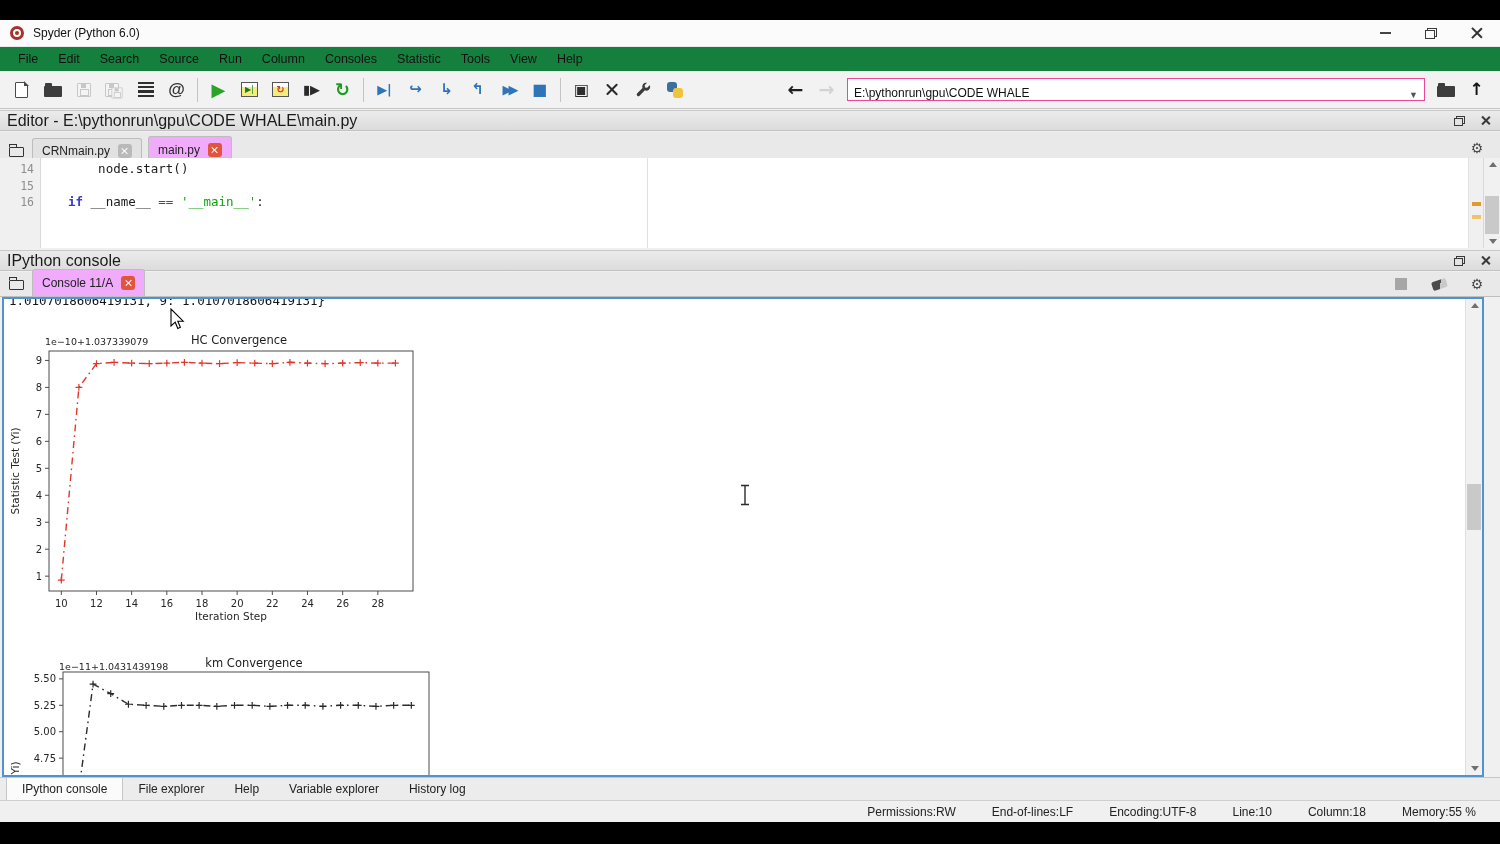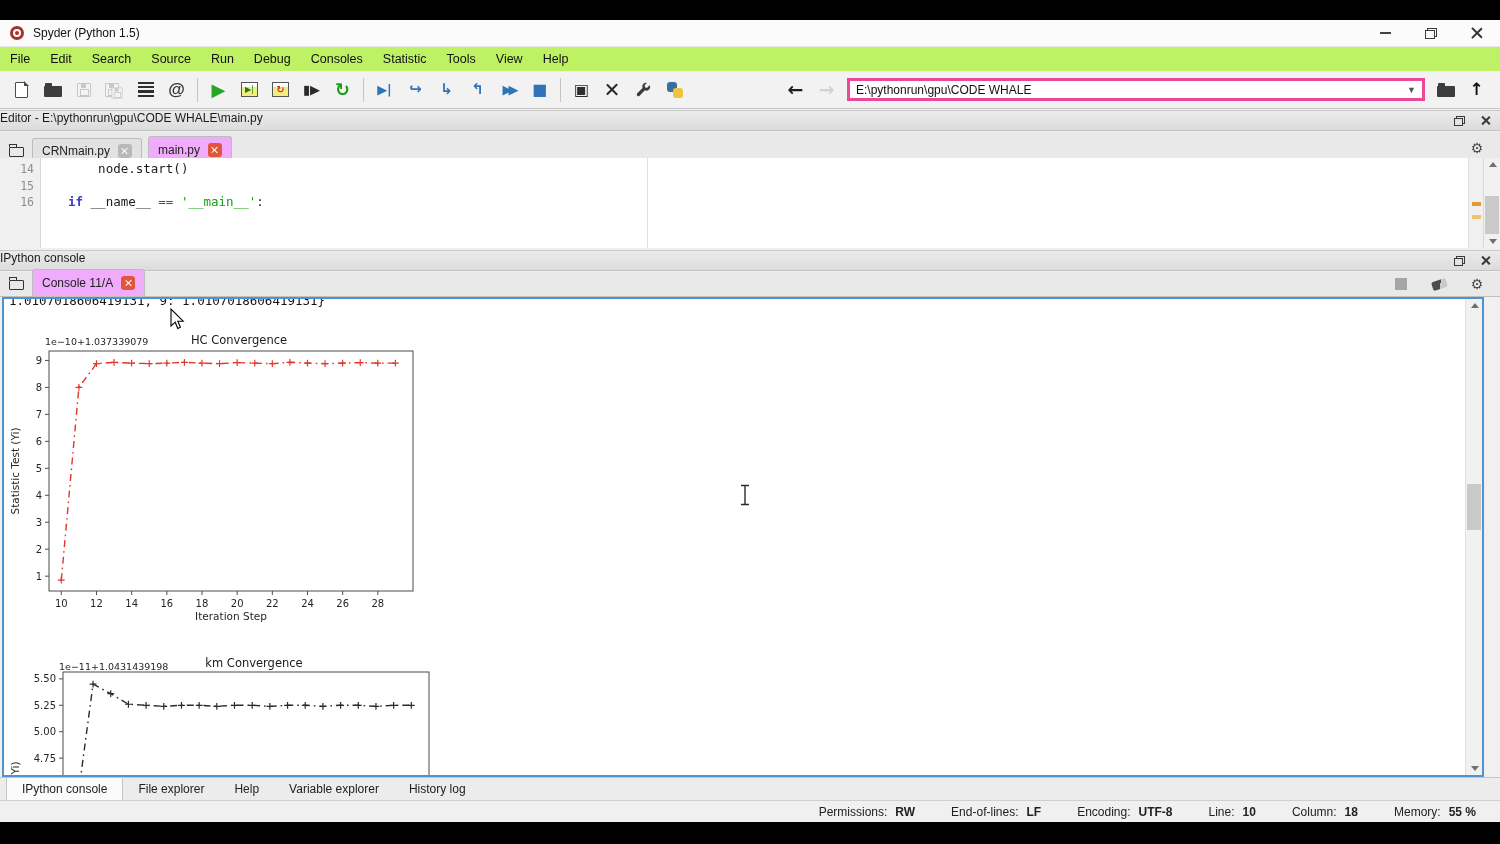--- a/index.html
+++ b/index.html
@@ -16,33 +16,33 @@
 .wbtn{width:46px;height:100%;display:flex;align-items:center;justify-content:center}
 .ic-min{width:11px;height:2px;background:#444}
 .ic-restore{position:relative;width:12px;height:11px}
 .ic-restore::before{content:'';position:absolute;right:0;top:0;width:8px;height:7px;border:1px solid #3a3a3a}
 .ic-restore::after{content:'';position:absolute;left:0;bottom:0;width:8px;height:7px;border:1px solid #3a3a3a;background:#fbfbfb}
 .ic-xwin{position:relative;width:14px;height:14px}
 .ic-xwin::before,.ic-xwin::after{content:'';position:absolute;left:6px;top:0;width:1.6px;height:14px;background:#333}
 .ic-xwin::before{transform:rotate(45deg)}.ic-xwin::after{transform:rotate(-45deg)}
 
 
-#menubar{position:absolute;left:0;top:27px;width:100%;height:24px;background:#bef264;display:flex;align-items:center;}
+#menubar{position:absolute;left:0;top:27px;width:100%;height:24px;background:#15803d;display:flex;align-items:center;padding-left:8px}
 .mitem{padding:3px 10px;font-size:12.5px;color:#111}
 
 
 #toolbar{position:absolute;left:0;top:51px;width:100%;height:38px;background:#f2f2f2;border-bottom:1px solid #c6c6c6;display:flex;align-items:center;padding:0 8px 0 6px}
 #tb-main,#tb-nav,#tb-dir{display:flex;align-items:center}
 #tb-nav{margin-left:auto}
 .tbtn{width:29px;height:29px;display:flex;align-items:center;justify-content:center;margin:0 1px;border-radius:2px}
 .tbtn.dis{opacity:.5}
 .tsep{width:1px;height:24px;background:#c4c4c4;margin:0 5px}
 .uch{font-family:"DejaVu Sans",sans-serif;line-height:1}
 .dbg{color:#2f73b8}
-#pathbox{display:flex;align-items:center;height:23px;width:578px;margin:0 5px;border:3px solid #ec4899;background:#fff;font-size:12px;color:#111;padding:0 6px}
+#pathbox{display:flex;align-items:flex-end;height:23px;width:578px;margin:0 5px;border:1px solid #ec4899;background:#fff;font-size:12px;color:#111;padding:0 6px}
 #pathbox .caret{margin-left:auto;font-size:9px;color:#555}
 
 .ic-sheet{position:relative;width:13px;height:16px;border:1.5px solid #4a4a4a;background:#fff;border-radius:1px;display:inline-block}
 .ic-sheet::after{content:'';position:absolute;right:-1.5px;top:-1.5px;border-top:5px solid #f2f2f2;border-left:5px solid #4a4a4a}
 .ic-folder{position:relative;width:18px;height:11px;background:#3d3d3d;border-radius:1px;display:inline-block;margin-top:4px}
 .ic-folder::before{content:'';position:absolute;top:-3px;left:1px;width:7px;height:3px;background:#3d3d3d;border-radius:1px 1px 0 0}
 .ic-floppy{position:relative;width:14px;height:14px;border:1.5px solid #9e9e9e;border-radius:1px;display:inline-block;background:#f7f7f7}
 .ic-floppy::before{content:'';position:absolute;left:3px;top:0;width:5px;height:4px;background:#9e9e9e}
 .ic-floppy::after{content:'';position:absolute;left:2px;bottom:0;width:7px;height:5px;border:1px solid #9e9e9e}
 .ic-floppy.ov{margin-left:-9px;margin-top:7px;transform:scale(.8)}
@@ -54,21 +54,21 @@
 .ic-xa::before{transform:rotate(45deg)}.ic-xa::after{transform:rotate(-45deg)}
 .ic-py{position:relative;width:16px;height:16px;display:inline-block}
 .ic-py u{position:absolute;left:0;top:0;width:10px;height:10px;background:#3b6f9e;border-radius:3px}
 .ic-py s{position:absolute;right:0;bottom:0;width:10px;height:10px;background:#efc43b;border-radius:3px}
 .ic-folderline{position:relative;width:15px;height:10px;border:1.5px solid #333;border-radius:1px;display:inline-block;margin-top:3px}
 .ic-folderline::before{content:'';position:absolute;top:-4px;left:-1px;width:6px;height:2px;border:1.5px solid #333;border-bottom:none}
 .ic-eraser{width:15px;height:9px;border-radius:2px;background:linear-gradient(115deg,#4c4c4c 0 55%,#c9c9c9 55%);transform:rotate(-18deg);display:inline-block}
 .ic-sq{width:12px;height:12px;background:#a6a6a6;display:inline-block}
 
 
-.pane-hd{position:absolute;left:0;width:100%;height:21px;background:linear-gradient(#ebebeb,#dcdcdc);border-top:1px solid #c9c9c9;border-bottom:1px solid #c2c2c2;display:flex;font-size:12px;color:#1a1a1a;padding-left:0}
+.pane-hd{position:absolute;left:0;width:100%;height:21px;background:linear-gradient(#ebebeb,#dcdcdc);border-top:1px solid #c9c9c9;border-bottom:1px solid #c2c2c2;display:flex;align-items:center;font-size:16px;color:#1a1a1a;padding-left:7px}
 .pane-hd .hd-icons{margin-left:auto;display:flex;align-items:center;gap:15px;padding-right:9px}
 .ic-float{position:relative;width:11px;height:10px;display:inline-block}
 .ic-float::before{content:'';position:absolute;right:0;top:0;width:7px;height:6px;border:1px solid #3a3a3a}
 .ic-float::after{content:'';position:absolute;left:0;bottom:0;width:7px;height:6px;border:1px solid #3a3a3a;background:#e4e4e4}
 .ic-close-sm{position:relative;width:11px;height:11px;display:inline-block}
 .ic-close-sm::before,.ic-close-sm::after{content:'';position:absolute;left:5px;top:0;width:1.5px;height:11px;background:#3a3a3a}
 .ic-close-sm::before{transform:rotate(45deg)}.ic-close-sm::after{transform:rotate(-45deg)}
 
 
 .tabbar{position:absolute;left:0;width:100%;height:27px;background:#e9e9e9;border-bottom:1px solid #bfbfbf;display:flex;align-items:flex-end}
@@ -110,54 +110,54 @@
 #chart2{position:absolute;left:5px;top:356px}
 #csb{position:absolute;right:0;top:0;bottom:0;width:17px;background:#f1f1f1;border-left:1px solid #e0e0e0}
 
 
 #btabs{position:absolute;left:0;top:757px;width:100%;height:23px;background:#ececec;border-top:1px solid #c6c6c6;display:flex;align-items:flex-end;padding-left:6px}
 .btab{height:22px;display:flex;align-items:center;padding:0 15px;font-size:12px;color:#222}
 .btab.active{background:#fbfbfb;border:1px solid #c6c6c6;border-bottom:none;height:23px}
 
 
 #statusbar{position:absolute;left:0;top:780px;width:100%;height:22px;background:#f0f0f0;border-top:1px solid #cfcfcf;display:flex;align-items:center;justify-content:flex-end;gap:36px;padding-right:24px;font-size:12px;color:#222}
-.sitem .sv{font-weight:bold;margin-left:8px}
+.sitem .sv{font-weight:normal;margin-left:0}
 
 
 .cursor{position:absolute;pointer-events:none}
 </style>
 </head>
 <body>
 
 <div id="stage">
   <div id="app">
 
     <div id="titlebar">
       <span id="spyder-logo"></span>
-      <span id="win-title">Spyder (Python 1.5)</span>
+      <span id="win-title">Spyder (Python 6.0)</span>
       <div id="win-controls">
         <div class="wbtn">
             <span class="ic-min"></span>
           </div>
         <div class="wbtn">
             <span class="ic-restore"></span>
           </div>
         <div class="wbtn">
             <span class="ic-xwin"></span>
           </div>
       </div>
     </div>
 
     <div id="menubar">
         <span class="mitem">File</span>
         <span class="mitem">Edit</span>
         <span class="mitem">Search</span>
         <span class="mitem">Source</span>
         <span class="mitem">Run</span>
-        <span class="mitem">Debug</span>
+        <span class="mitem">Column</span>
         <span class="mitem">Consoles</span>
         <span class="mitem">Statistic</span>
         <span class="mitem">Tools</span>
         <span class="mitem">View</span>
         <span class="mitem">Help</span>
       </div>
 
     <div id="toolbar">
       <div id="tb-main">
           <div class="tbtn">

